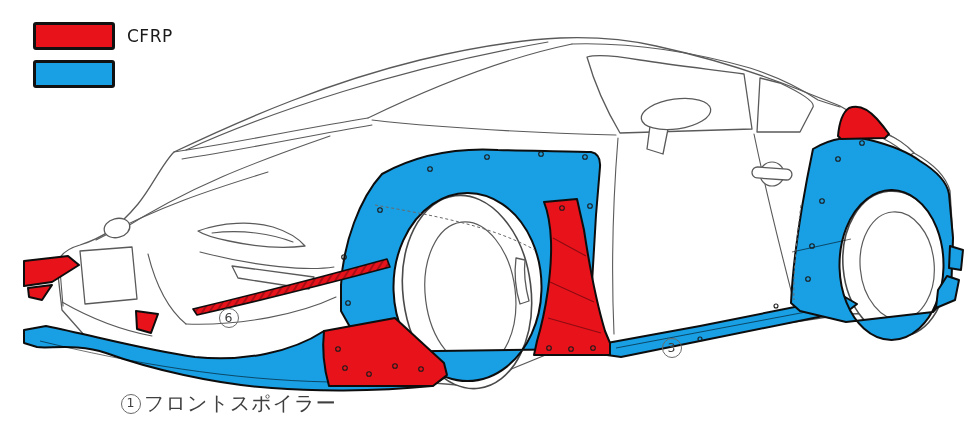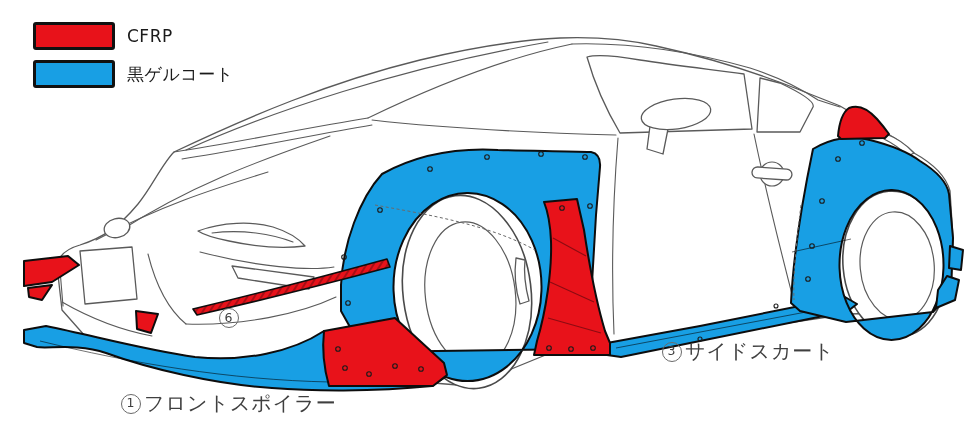--- a/index.html
+++ b/index.html
@@ -43,21 +43,20 @@
 
 <div class="canvas">
 
   <div class="legend">
     <div class="legend-row">
       <span class="swatch swatch-red"></span>
       <span class="legend-label">CFRP</span>
     </div>
     <div class="legend-row">
       <span class="swatch swatch-blue"></span>
-      <span class="legend-label">黒ゲルコート</span>
     </div>
   </div>
 
   <svg width="970" height="436" viewBox="0 0 970 436">
     <defs>
       <pattern id="carbonHatch" patternUnits="userSpaceOnUse" width="6" height="6" patternTransform="rotate(32)">
         <rect width="6" height="6" class="pat-red"></rect>
         <line x1="1" y1="0" x2="1" y2="6" stroke="#8c0b12" stroke-width="1.4"></line>
       </pattern>
     </defs>
@@ -205,16 +204,15 @@
 
   <div class="part-label" id="label-canard">
     <span class="circle-num">6</span>
   </div>
   <div class="part-label" id="label-front-spoiler">
     <span class="circle-num">1</span>
     <span>フロントスポイラー</span>
   </div>
   <div class="part-label" id="label-side-skirt">
     <span class="circle-num">3</span>
-    <span>サイドスカート</span>
   </div>
 
 </div>
 
 </body></html>

